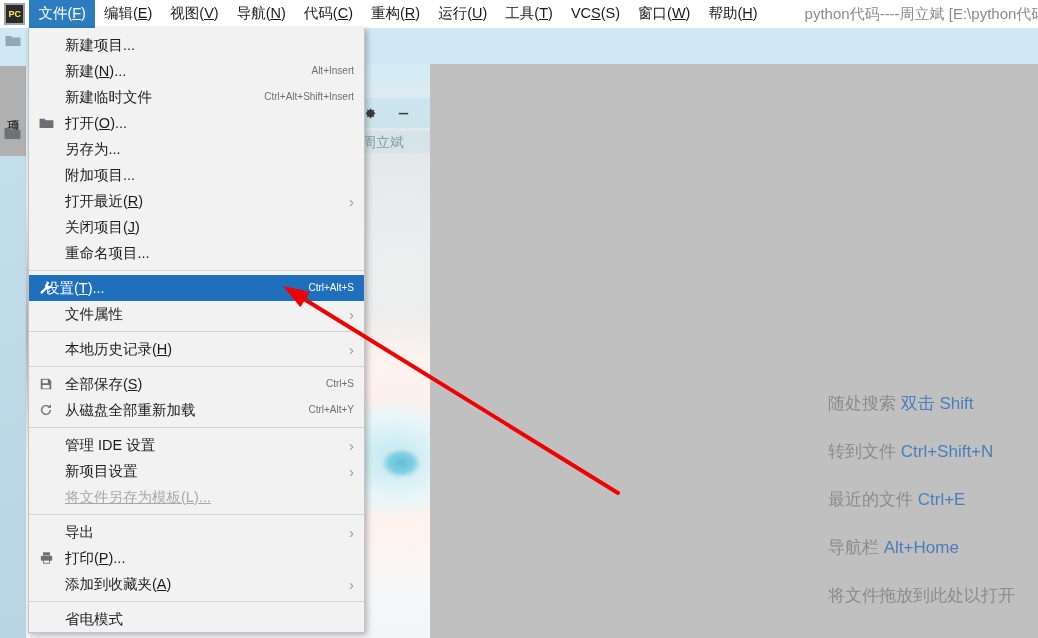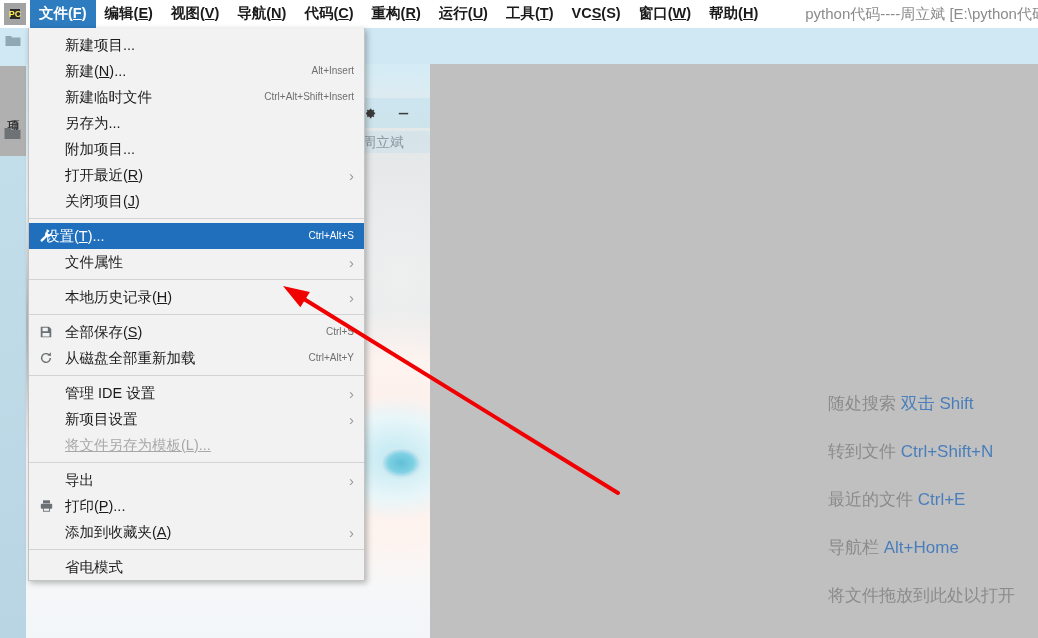--- a/index.html
+++ b/index.html
@@ -13,21 +13,21 @@
 
   
   .menubar {
     position: absolute; left: 0; top: 0; width: 1038px; height: 28px;
     background: #ffffff;
     display: flex; align-items: center;
   }
   .app-logo {
     width: 22px; height: 22px; margin-left: 4px; margin-right: 4px;
     background: #2b2b2b;
-    border: 6px solid #a3a3a3;
+    border: 2px solid #a3a3a3;
     display: flex; align-items: center; justify-content: center;
     font-size: 9px; font-weight: bold; color: #ffee58;
     line-height: 1;
   }
   .menu-item {
     padding: 4px 9px 5px 9px;
     font-size: 14.5px; color: #1a1a1a; white-space: nowrap;
     line-height: 19px;
   }
   .menu-item.active { background: #2d7cc0; color: #ffffff; }
@@ -228,21 +228,21 @@
       </div>
       <div class="hint-row plain">
         <span>将文件拖放到此处以打开</span>
       </div>
     </div>
 
   </div>
 
   <div class="menubar">
     <div class="app-logo">PC</div>
-    <div id="menubar-items" style="display:flex;align-items:flex-start;font-weight:bold;">
+    <div id="menubar-items" style="display:flex;align-items:flex-start;">
         <div class="menu-item active">文件(<span class="mn">F</span>)</div>
         <div class="menu-item">编辑(<span class="mn">E</span>)</div>
         <div class="menu-item">视图(<span class="mn">V</span>)</div>
         <div class="menu-item">导航(<span class="mn">N</span>)</div>
         <div class="menu-item">代码(<span class="mn">C</span>)</div>
         <div class="menu-item">重构(<span class="mn">R</span>)</div>
         <div class="menu-item">运行(<span class="mn">U</span>)</div>
         <div class="menu-item">工具(<span class="mn">T</span>)</div>
         <div class="menu-item">VC<span class="mn">S</span>(S)</div>
         <div class="menu-item">窗口(<span class="mn">W</span>)</div>
@@ -257,31 +257,42 @@
       </div>
       <div class="mrow">
         <span class="label">新建(<span class="mn">N</span>)...</span>
         <span class="accel">Alt+Insert</span>
       </div>
       <div class="mrow">
         <span class="label">新建临时文件</span>
         <span class="accel">Ctrl+Alt+Shift+Insert</span>
       </div>
       <div class="mrow">
+        <span class="gicon">
+          <svg width="15" height="12" viewBox="0 0 16 13">
+            <path d="M0.5 2 L6 2 L7.2 3.6 L15.5 3.6 L15.5 12 L0.5 12 Z" fill="#6a7073"></path>
+          </svg>
+        </span>
+        <span class="label">打开(<span class="mn">O</span>)...</span>
+      </div>
+      <div class="mrow">
         <span class="label">另存为...</span>
       </div>
       <div class="mrow">
         <span class="label">附加项目...</span>
       </div>
       <div class="mrow">
         <span class="label">打开最近(<span class="mn">R</span>)</span>
         <span class="chev">›</span>
       </div>
       <div class="mrow">
         <span class="label">关闭项目(<span class="mn">J</span>)</span>
+      </div>
+      <div class="mrow">
+        <span class="label">重命名项目...</span>
       </div>
       <div class="msep"></div>
       <div class="mrow sel">
         <span class="gicon">
           <svg width="15" height="15" viewBox="0 0 16 16">
             <path fill="#ffffff" d="M11.6 1.6a4 4 0 0 0-4.9 5L1.8 11.5a1.3 1.3 0 0 0 1.8 1.8l4.9-4.9a4 4 0 0 0 5-4.9l-2 2-1.8-.4-.4-1.8 2-2z"></path>
           </svg>
         </span>
         <span class="label">设置(<span class="mn">T</span>)...</span>
         <span class="accel">Ctrl+Alt+S</span>

